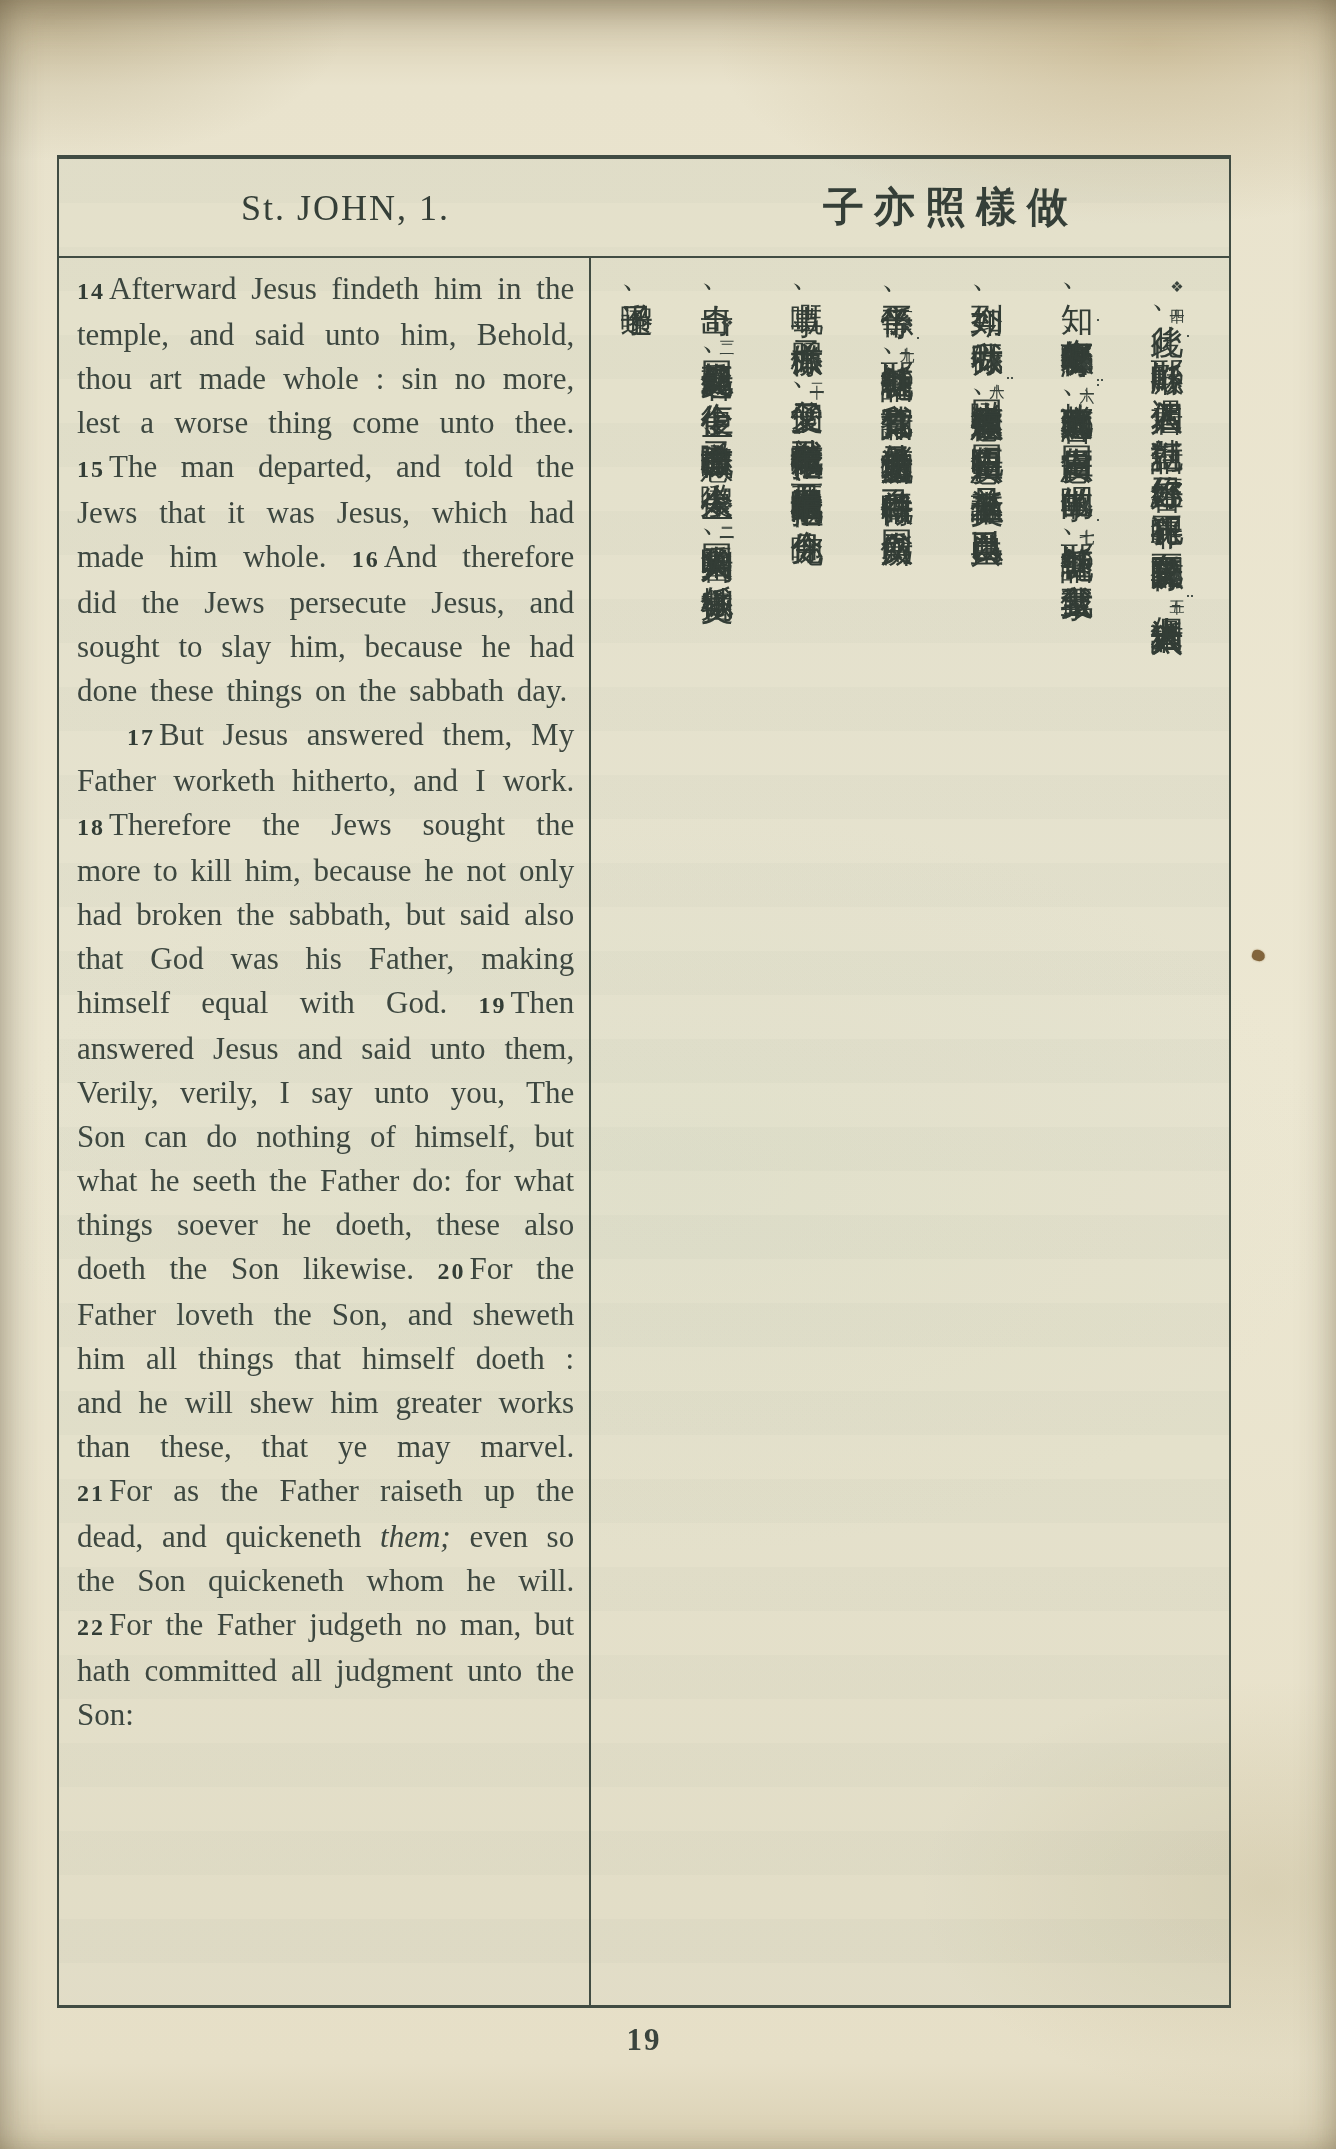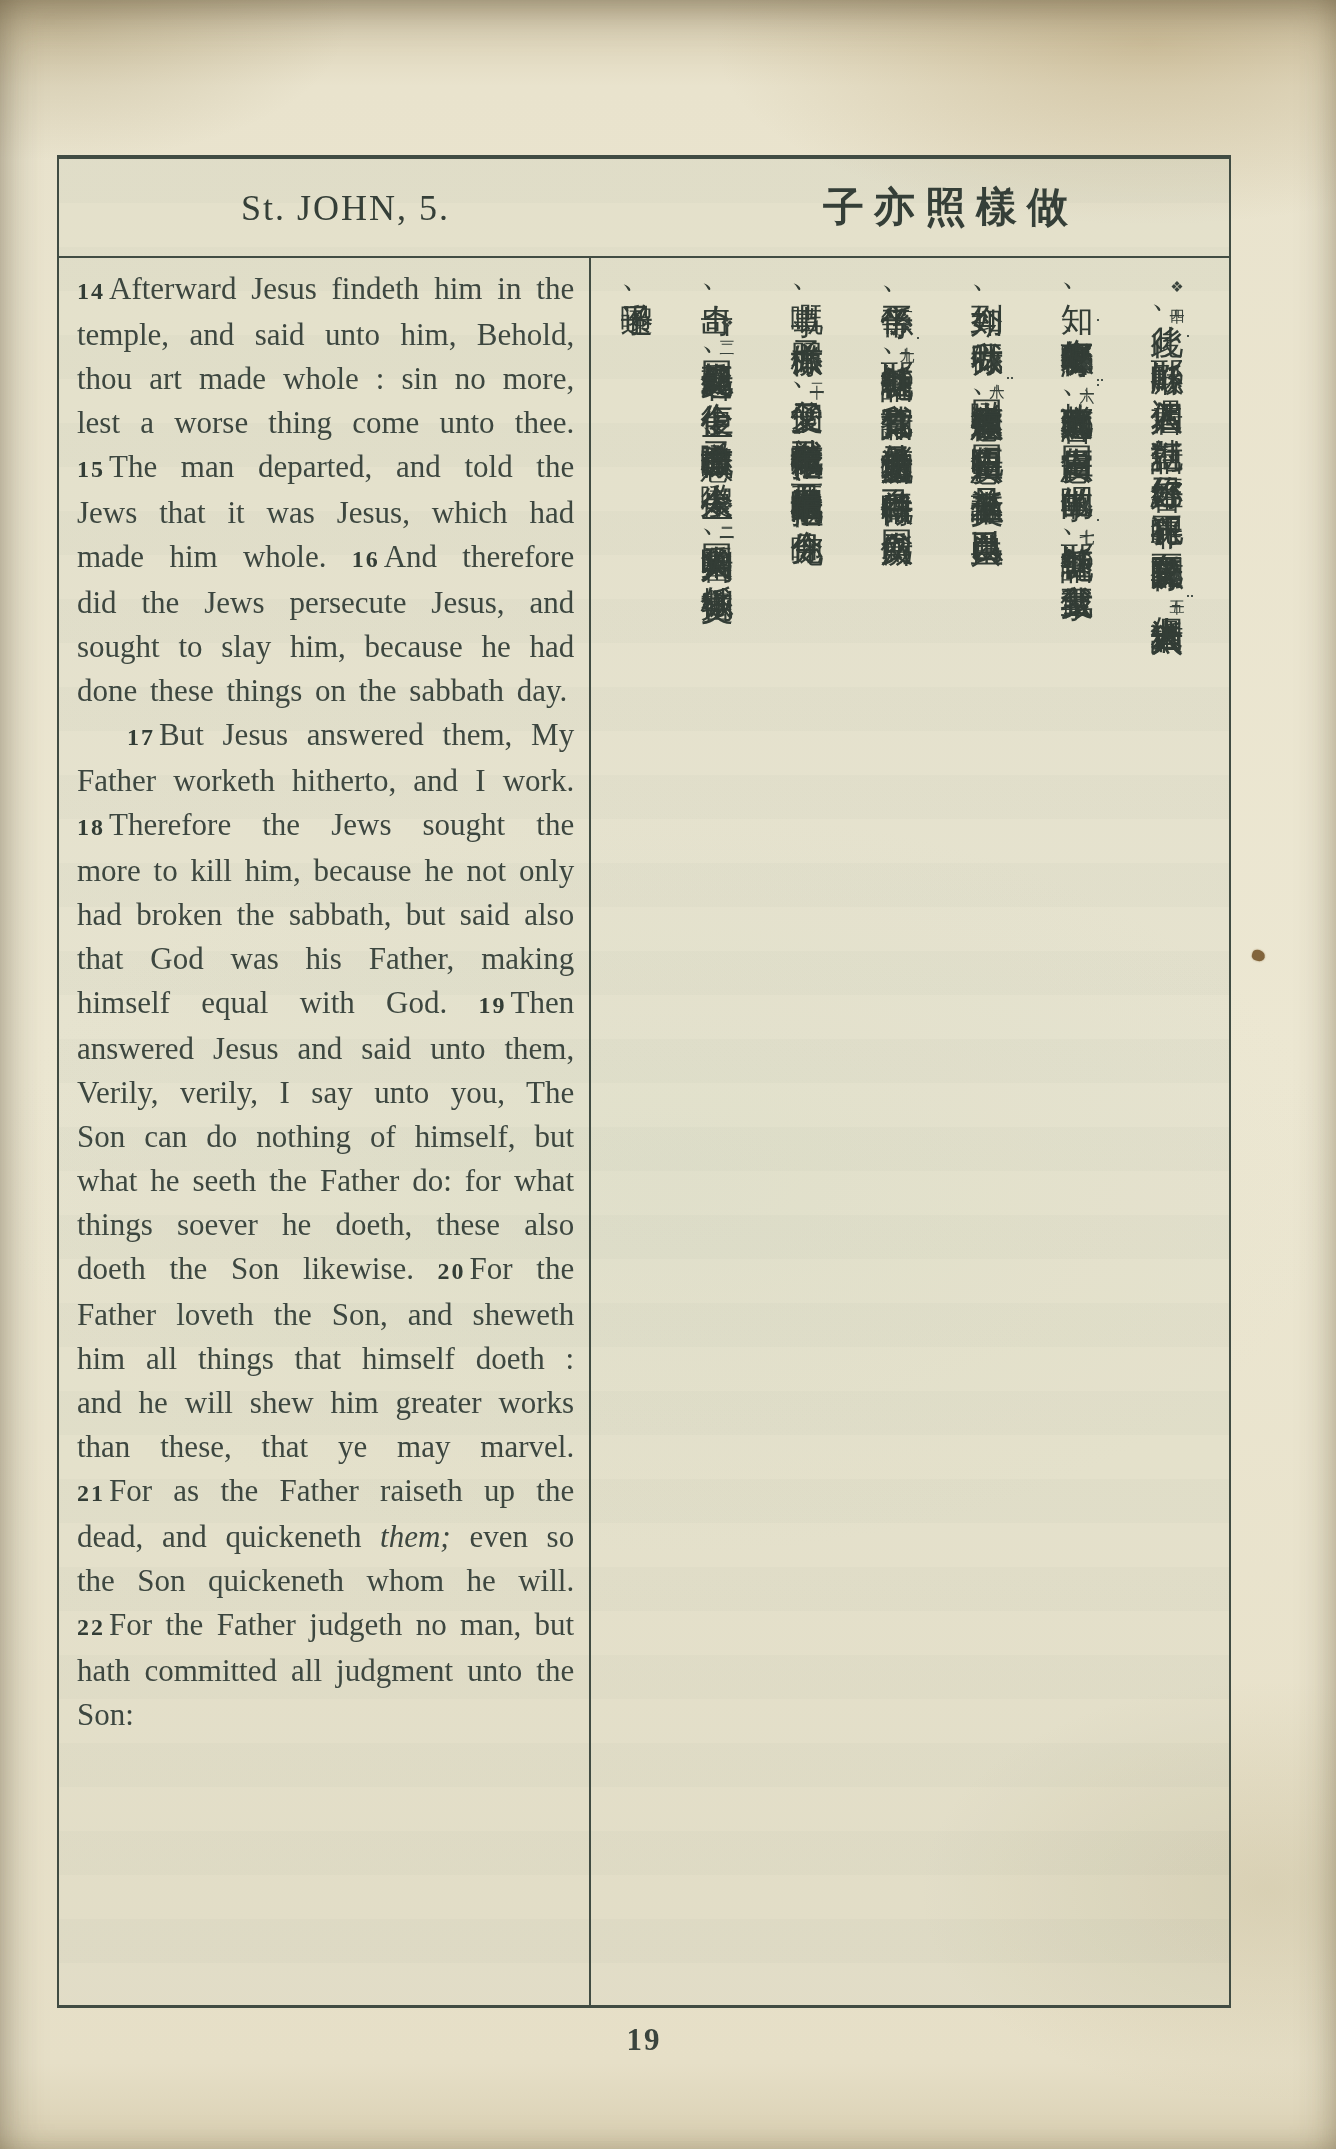--- a/index.html
+++ b/index.html
@@ -88,21 +88,21 @@
 </style>
 </head>
 <body>
 
 <div class="page">
   <div class="fleck"></div>
 
   <div class="content-box">
     <div class="header">
       <div class="header-left">
-        <span>St. JOHN, 5.</span>
+        <span>St. JOHN, 1.</span>
       </div>
       <div class="header-right">
         <span>子亦照樣做</span>
       </div>
     </div>
     <div class="columns">
       <div class="english-col" id="english-col">
           <p class="eng-para"><span class="vnum">14</span><span>Afterward Jesus findeth him in the temple, and said unto him, Behold, thou art made whole : sin no more, lest a worse thing come unto thee. </span><span class="vnum">15</span><span>The man departed, and told the Jews that it was Jesus, which had made him whole. </span><span class="vnum">16</span><span>And therefore did the Jews persecute Jesus, and sought to slay him, because he had done these things on the sabbath day.</span></p>
           <p class="eng-para indent"><span class="vnum">17</span><span>But Jesus answered them, My Father worketh hitherto, and I work. </span><span class="vnum">18</span><span>Therefore the Jews sought the more to kill him, because he not only had broken the sabbath, but said also that God was his Father, making himself equal with God. </span><span class="vnum">19</span><span>Then answered Jesus and said unto them, Verily, verily, I say unto you, The Son can do nothing of himself, but what he seeth the Father do: for what things soever he doeth, these also doeth the Son likewise. </span><span class="vnum">20</span><span>For the Father loveth the Son, and sheweth him all things that himself doeth : and he will shew him greater works than these, that ye may marvel. </span><span class="vnum">21</span><span>For as the Father raiseth up the dead, and quickeneth </span><i>them;</i><span> even so the Son quickeneth whom he will. </span><span class="vnum">22</span><span>For the Father judgeth no man, but hath committed all judgment unto the Son:</span></p>
         </div>

